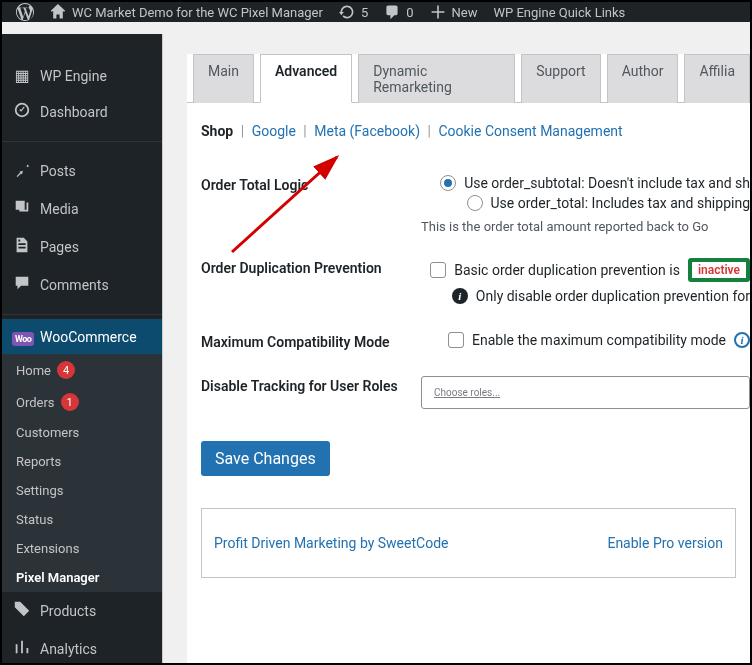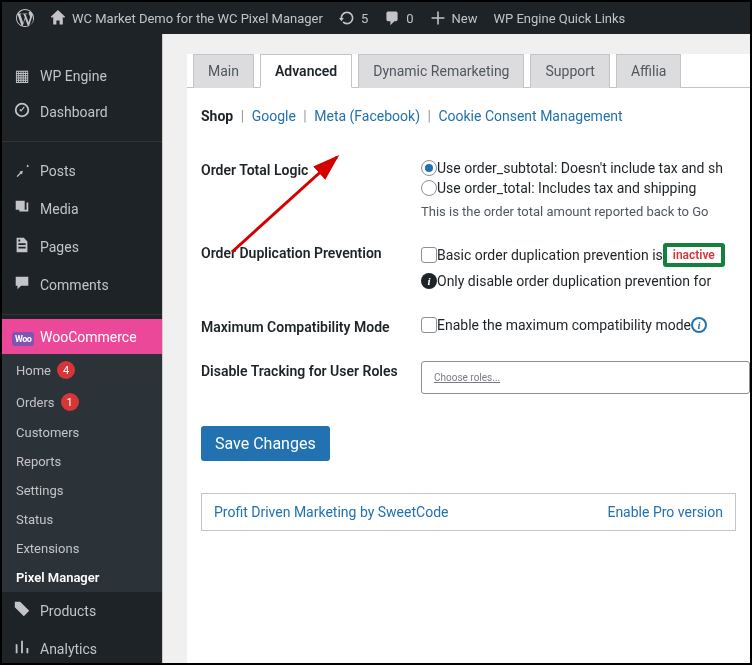--- a/index.html
+++ b/index.html
@@ -1,28 +1,28 @@
 <!DOCTYPE html>
 <html><head>
 <meta charset="utf-8">
 <style>
 * { box-sizing: border-box; margin: 0; padding: 0; font-family: -apple-system, BlinkMacSystemFont, "Segoe UI", Roboto, sans-serif; }
 body { background: #f0f0f1; width: 752px; height: 665px; overflow: hidden; position: relative; }
 .window-frame { border: 2px solid #000; width: 752px; height: 665px; position: relative; background: #f0f0f1; }
 
 
-.adminbar { background: #1d2327; height: 32px; display: flex; align-items: center; color: #c3c4c7; font-size: 13px; padding: 0 6px; }
+.adminbar { background: #1d2327; height: 20px; display: flex; align-items: center; color: #c3c4c7; font-size: 13px; padding: 0 6px; }
 .adminbar .ab-item { display: flex; align-items: center; padding: 0 8px; gap: 6px; cursor: pointer; }
 
 
 .sidebar { position: absolute; left: 0; top: 32px; bottom: 0; width: 160px; background: #1d2327; color: #c3c4c7; font-size: 14px; overflow: hidden; }
 .sidebar .group { padding: 6px 0; }
 .sidebar .item { display: flex; align-items: center; gap: 8px; padding: 8px 10px; cursor: pointer; font-size: 14px; }
 .sidebar .item .micon { width: 20px; text-align: center; font-size: 16px; }
-.sidebar .item.current { background: #ec4899; color: #fff; position: relative; }
+.sidebar .item.current { background: #0c4a6e; color: #fff; position: relative; }
 .sidebar .item.current::after { content: ""; position: absolute; right: -8px; top: 50%; margin-top: -8px; border: 8px solid transparent; border-right-color: #f0f0f1; }
 .sidebar .subitems { background: #2c3338; }
 .sidebar .subitem { padding: 7px 12px 7px 14px; font-size: 13px; color: #c3c4c7; cursor: pointer; display: flex; align-items: center; gap: 6px; text-align: right; }
 .sidebar .subitem.current { color: #fff; font-weight: 600; }
 .badge { background: #d63638; color: #fff; border-radius: 9px; min-width: 18px; height: 18px; font-size: 11px; display: inline-flex; align-items: center; justify-content: center; padding: 0 5px; }
 .sidebar hr.sep { border: none; border-top: 1px solid #333; margin: 4px 0; }
 
 
 .content { position: absolute; left: 160px; top: 32px; right: 0; bottom: 0; background: #fff; border-left: 1px solid #ccc; overflow: hidden; }
 .content-bg { position: absolute; left: 160px; top: 32px; right: 0; bottom: 0; background: #f0f0f1; }
@@ -36,34 +36,34 @@
 
 .sublinks { padding: 0 0 24px 14px; font-size: 14px; }
 .sublinks b { font-weight: 700; color: #1d2327; }
 .sublinks a { color: #2271b1; text-decoration: none; }
 .sublinks .pipe { color: #999; margin: 0 4px; }
 
 
 .form-row { display: flex; padding: 12px 0 12px 14px; align-items: flex-start; }
 .form-row .label { width: 220px; font-weight: 600; font-size: 14px; color: #1d2327; padding-top: 2px; }
 .form-row .field { flex: 1; font-size: 14px; color: #1d2327; }
-.field-line { display: flex; align-items: center; margin-bottom: 4px; }
+.field-line { display: flex; align-items: center; gap: 8px; margin-bottom: 4px; justify-content: flex-end; }
 .radio { width: 16px; height: 16px; border: 1px solid #8c8f94; border-radius: 50%; display: inline-flex; align-items: center; justify-content: center; background: #fff; }
 .radio.checked::after { content: ""; width: 8px; height: 8px; background: #2271b1; border-radius: 50%; }
 .checkbox { width: 16px; height: 16px; border: 1px solid #8c8f94; border-radius: 3px; display: inline-block; background: #fff; }
 .desc { color: #50575e; font-size: 13px; margin-top: 8px; }
 .status-badge { border: 4px solid #15803d; color: #d63638; border-radius: 3px; padding: 1px 6px; font-size: 12px; font-weight: 600; }
 .info-icon { width: 16px; height: 16px; border-radius: 50%; background: #1d2327; color: #fff; font-size: 11px; display: inline-flex; align-items: center; justify-content: center; font-weight: bold; font-style: italic; font-family: serif; }
 .info-icon.blue { background: none; border: 2px solid #2271b1; color: #2271b1; }
 
 .roles-input { border: 1px solid #8c8f94; border-radius: 3px; padding: 10px 12px; color: #787c82; font-size: 10px; width: 100%; background: #fff; text-decoration: underline; }
 
 .save-btn { background: #2271b1; color: #fff; border: none; padding: 8px 14px; font-size: 16px; border-radius: 3px; cursor: pointer; margin: 20px 0 20px 14px; }
 
-.promo { border: 1px solid #c3c4c7; background: #fff; margin: 12px 14px 8px 14px; padding: 10px 12px; display: flex; justify-content: space-between; font-size: 14px; }
+.promo { border: 1px solid #c3c4c7; background: #fff; margin: 12px 14px 8px 14px; padding: 26px 12px; display: flex; justify-content: space-between; font-size: 14px; }
 .promo a { color: #2271b1; text-decoration: none; }
 
 
 .woo-logo { background: #7f54b3; color: #fff; font-size: 9px; font-weight: 700; padding: 2px 3px; border-radius: 3px; letter-spacing: -0.5px; }
 
 .arrow { position: absolute; pointer-events: none; z-index: 50; }
 </style>
 </head>
 <body>
 
@@ -193,20 +193,21 @@
 
   <div class="content-bg"></div>
   <div class="content" style="background:transparent">
     <div class="panel">
 
       <div class="tabs">
         <div class="tab">Main</div>
         <div class="tab active">Advanced</div>
         <div class="tab">Dynamic Remarketing</div>
         <div class="tab">Support</div>
+        <div class="tab">Author</div>
         <div class="tab">Affilia</div>
       </div>
 
       <div class="sublinks">
         <b>Shop</b>
         <span class="pipe">|</span>
         <a href="#">Google</a>
         <span class="pipe">|</span>
         <a href="#">Meta (Facebook)</a>
         <span class="pipe">|</span>

